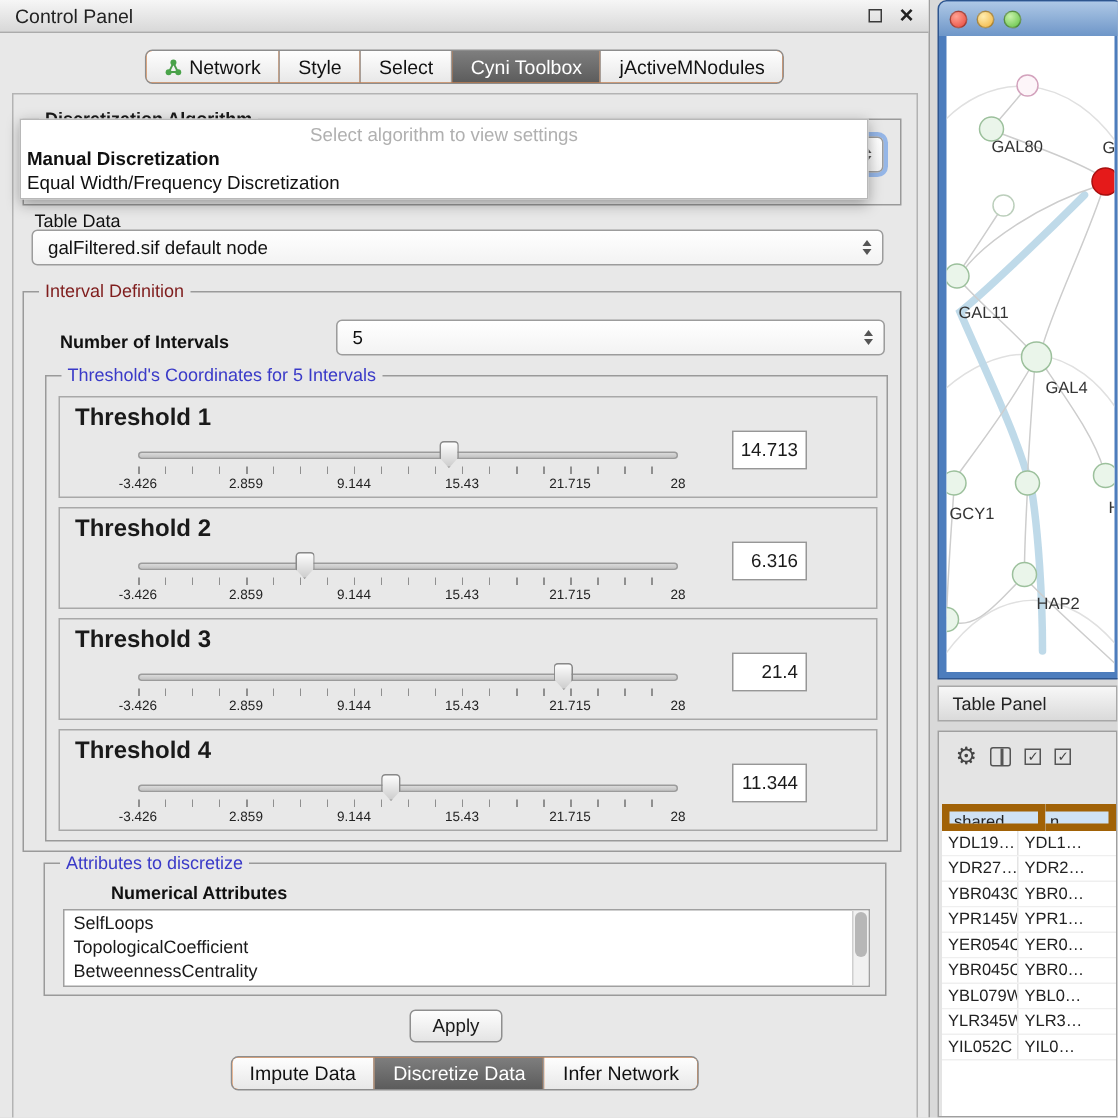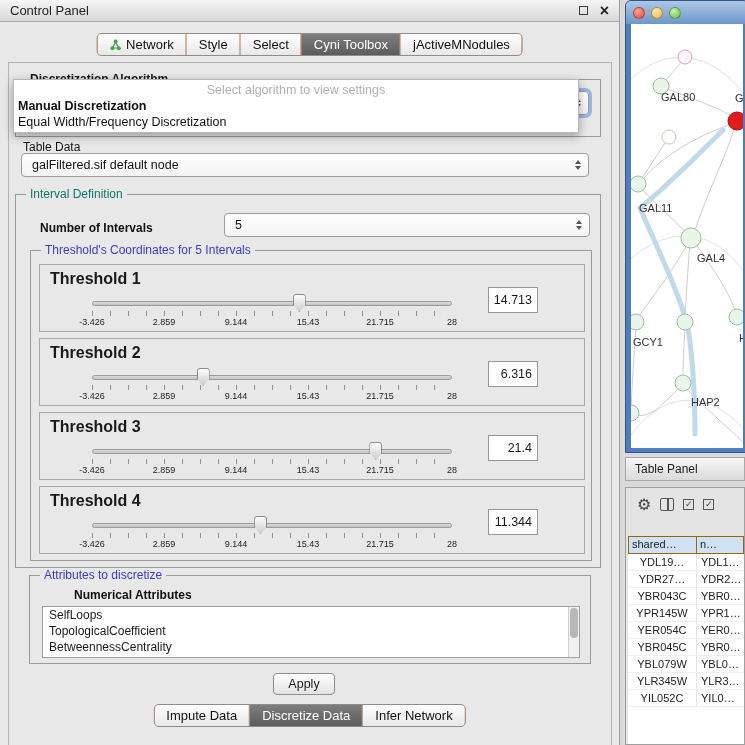--- a/index.html
+++ b/index.html
@@ -30,21 +30,21 @@
   .bottom-tabs { top:704px; left:50%; transform:translateX(-50%); }
 
   
   .inner { position:absolute; left:8px; top:62px; width:604px; height:690px;
     border:1px solid #b3b3b3; background:#e8e8e8; }
 
   .group { position:absolute; border:1px solid #9a9a9a; }
   .group-title { position:absolute; top:-8px; left:10px; padding:0 4px; background:#e8e8e8;
     font-size:12px; line-height:14px; }
   .group-title.dark  { color:#1a1a1a; font-weight:bold; }
-  .group-title.green { color:#0f766e; }
+  .group-title.green { color:#7f1d1d; }
   .group-title.blue  { color:#3a3ac8; }
 
   .algo-group { left:6px; top:16px; width:586px; height:58px; }
 
   .combo { position:absolute; height:24px; background:linear-gradient(#ffffff,#f3f3f3);
     border:1px solid #9c9c9c; border-radius:4px; display:flex; align-items:center;
     padding:0 22px 0 10px; font-size:12.5px; color:#111; }
   .combo-text { overflow:hidden; white-space:nowrap; }
   .combo.focused { box-shadow:0 0 0 3px rgba(105,155,230,0.65); z-index:5; }
   .algo-combo { left:12px; top:28px; width:568px; }
@@ -129,26 +129,26 @@
     background:#e4e4e4; border:1px solid #9f9f9f; }
   .table-toolbar { height:44px; display:flex; align-items:flex-start;
     padding:9px 0 0 11px; gap:9px; color:#444; }
   .gear-glyph { font-size:16px; line-height:16px; }
   .cols-icon { width:14px; height:13px; border:1.5px solid #555; border-radius:2px; position:relative; margin-top:1px; }
   .cols-icon::after { content:""; position:absolute; left:50%; top:0; bottom:0; width:1.5px; background:#555; }
   .mini-check { width:11px; height:11px; border:1px solid #555; font-size:9px;
     line-height:9px; text-align:center; display:inline-block; margin-top:2px; }
   .table-area { position:absolute; left:2px; top:48px; right:0; bottom:0; background:#fff; }
   .table-header { display:flex; height:18px; }
-  .th { background:#cfe2f5; border:1px solid #a16207; font-size:11px; padding:1px 3px;
+  .th { background:#cfe2f5; border:5px solid #a16207; font-size:11px; padding:1px 3px;
     color:#222; overflow:hidden; white-space:nowrap; }
   .th.c0 { width:69px; } .th.c1 { flex:1; border-left:none; }
   .trow { display:flex; height:17px; background:#fff; border-bottom:1px solid #efefef; }
   .tcell { font-size:11px; padding:2px 4px; color:#222; white-space:nowrap; overflow:hidden; }
-  .tcell.c0 { width:69px; border-right:1px solid #e4e4e4;text-align:center; }
+  .tcell.c0 { width:51px; border-right:1px solid #e4e4e4; }
   .tcell.c1 { flex:1; }
 
   .net-icon-svg line { stroke:#4a9c4a; stroke-width:1.2; }
 </style>
 </head>
 <body>
 
 <div class="control-panel">
 
   <div class="titlebar">

